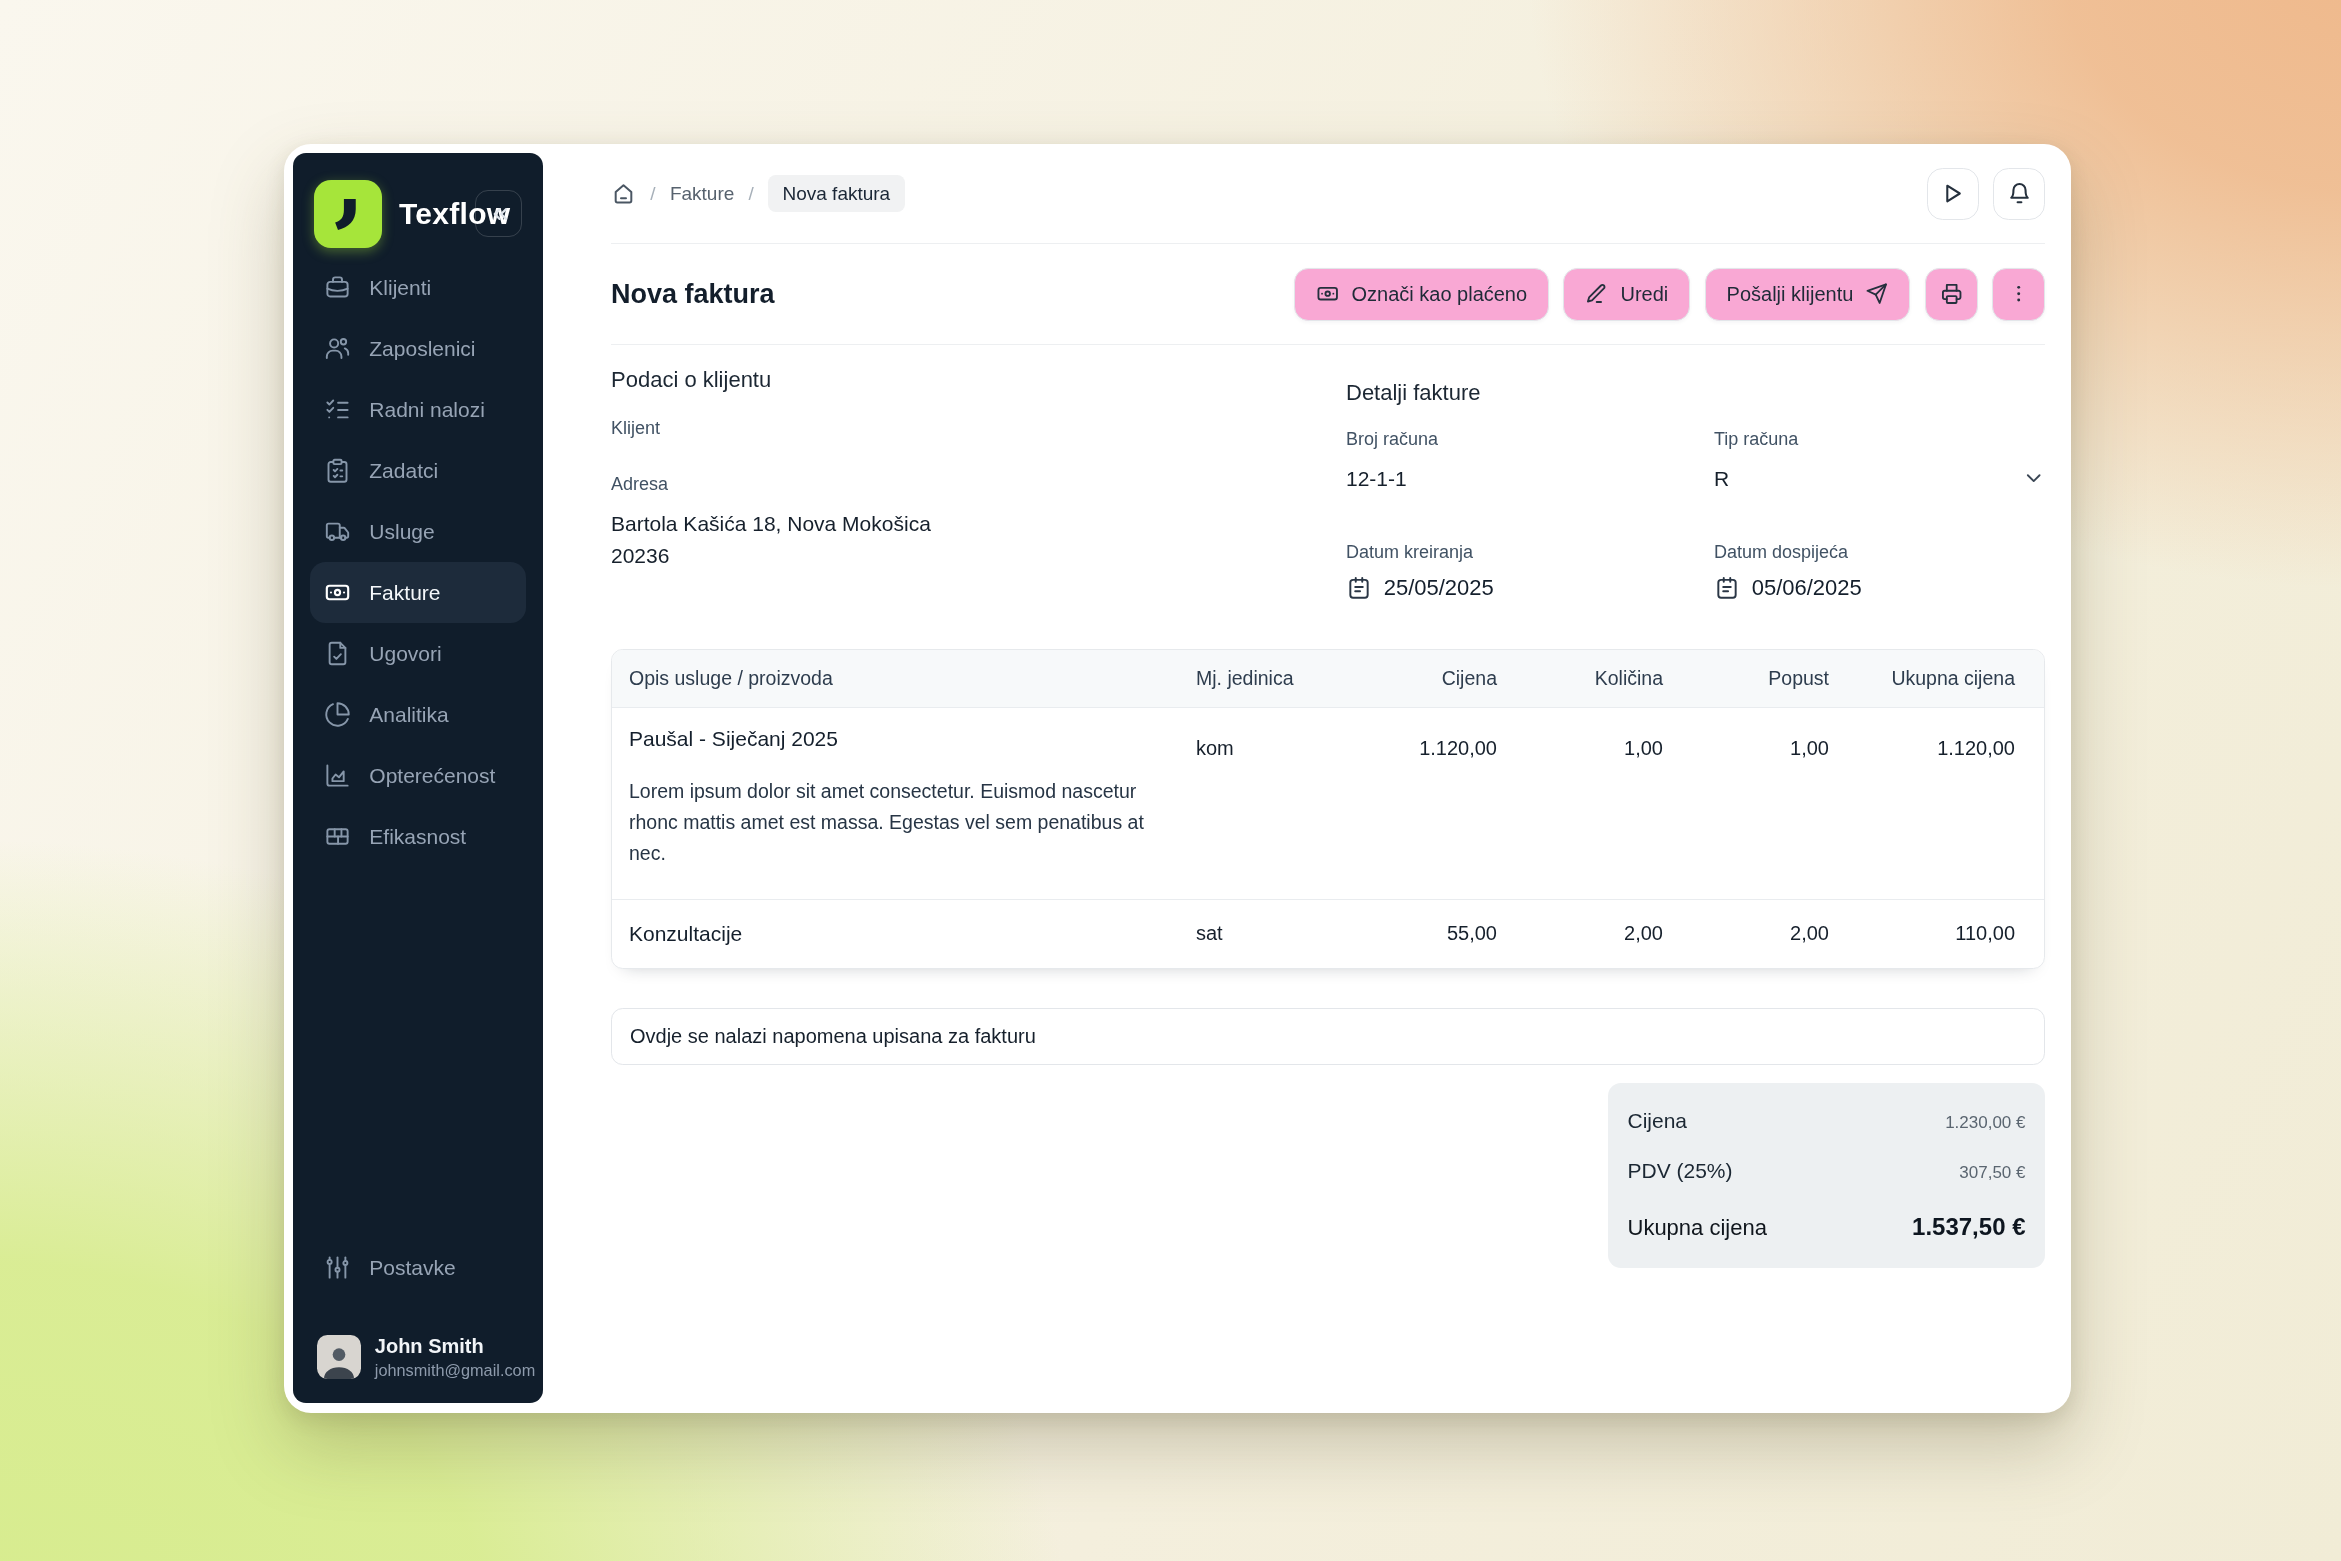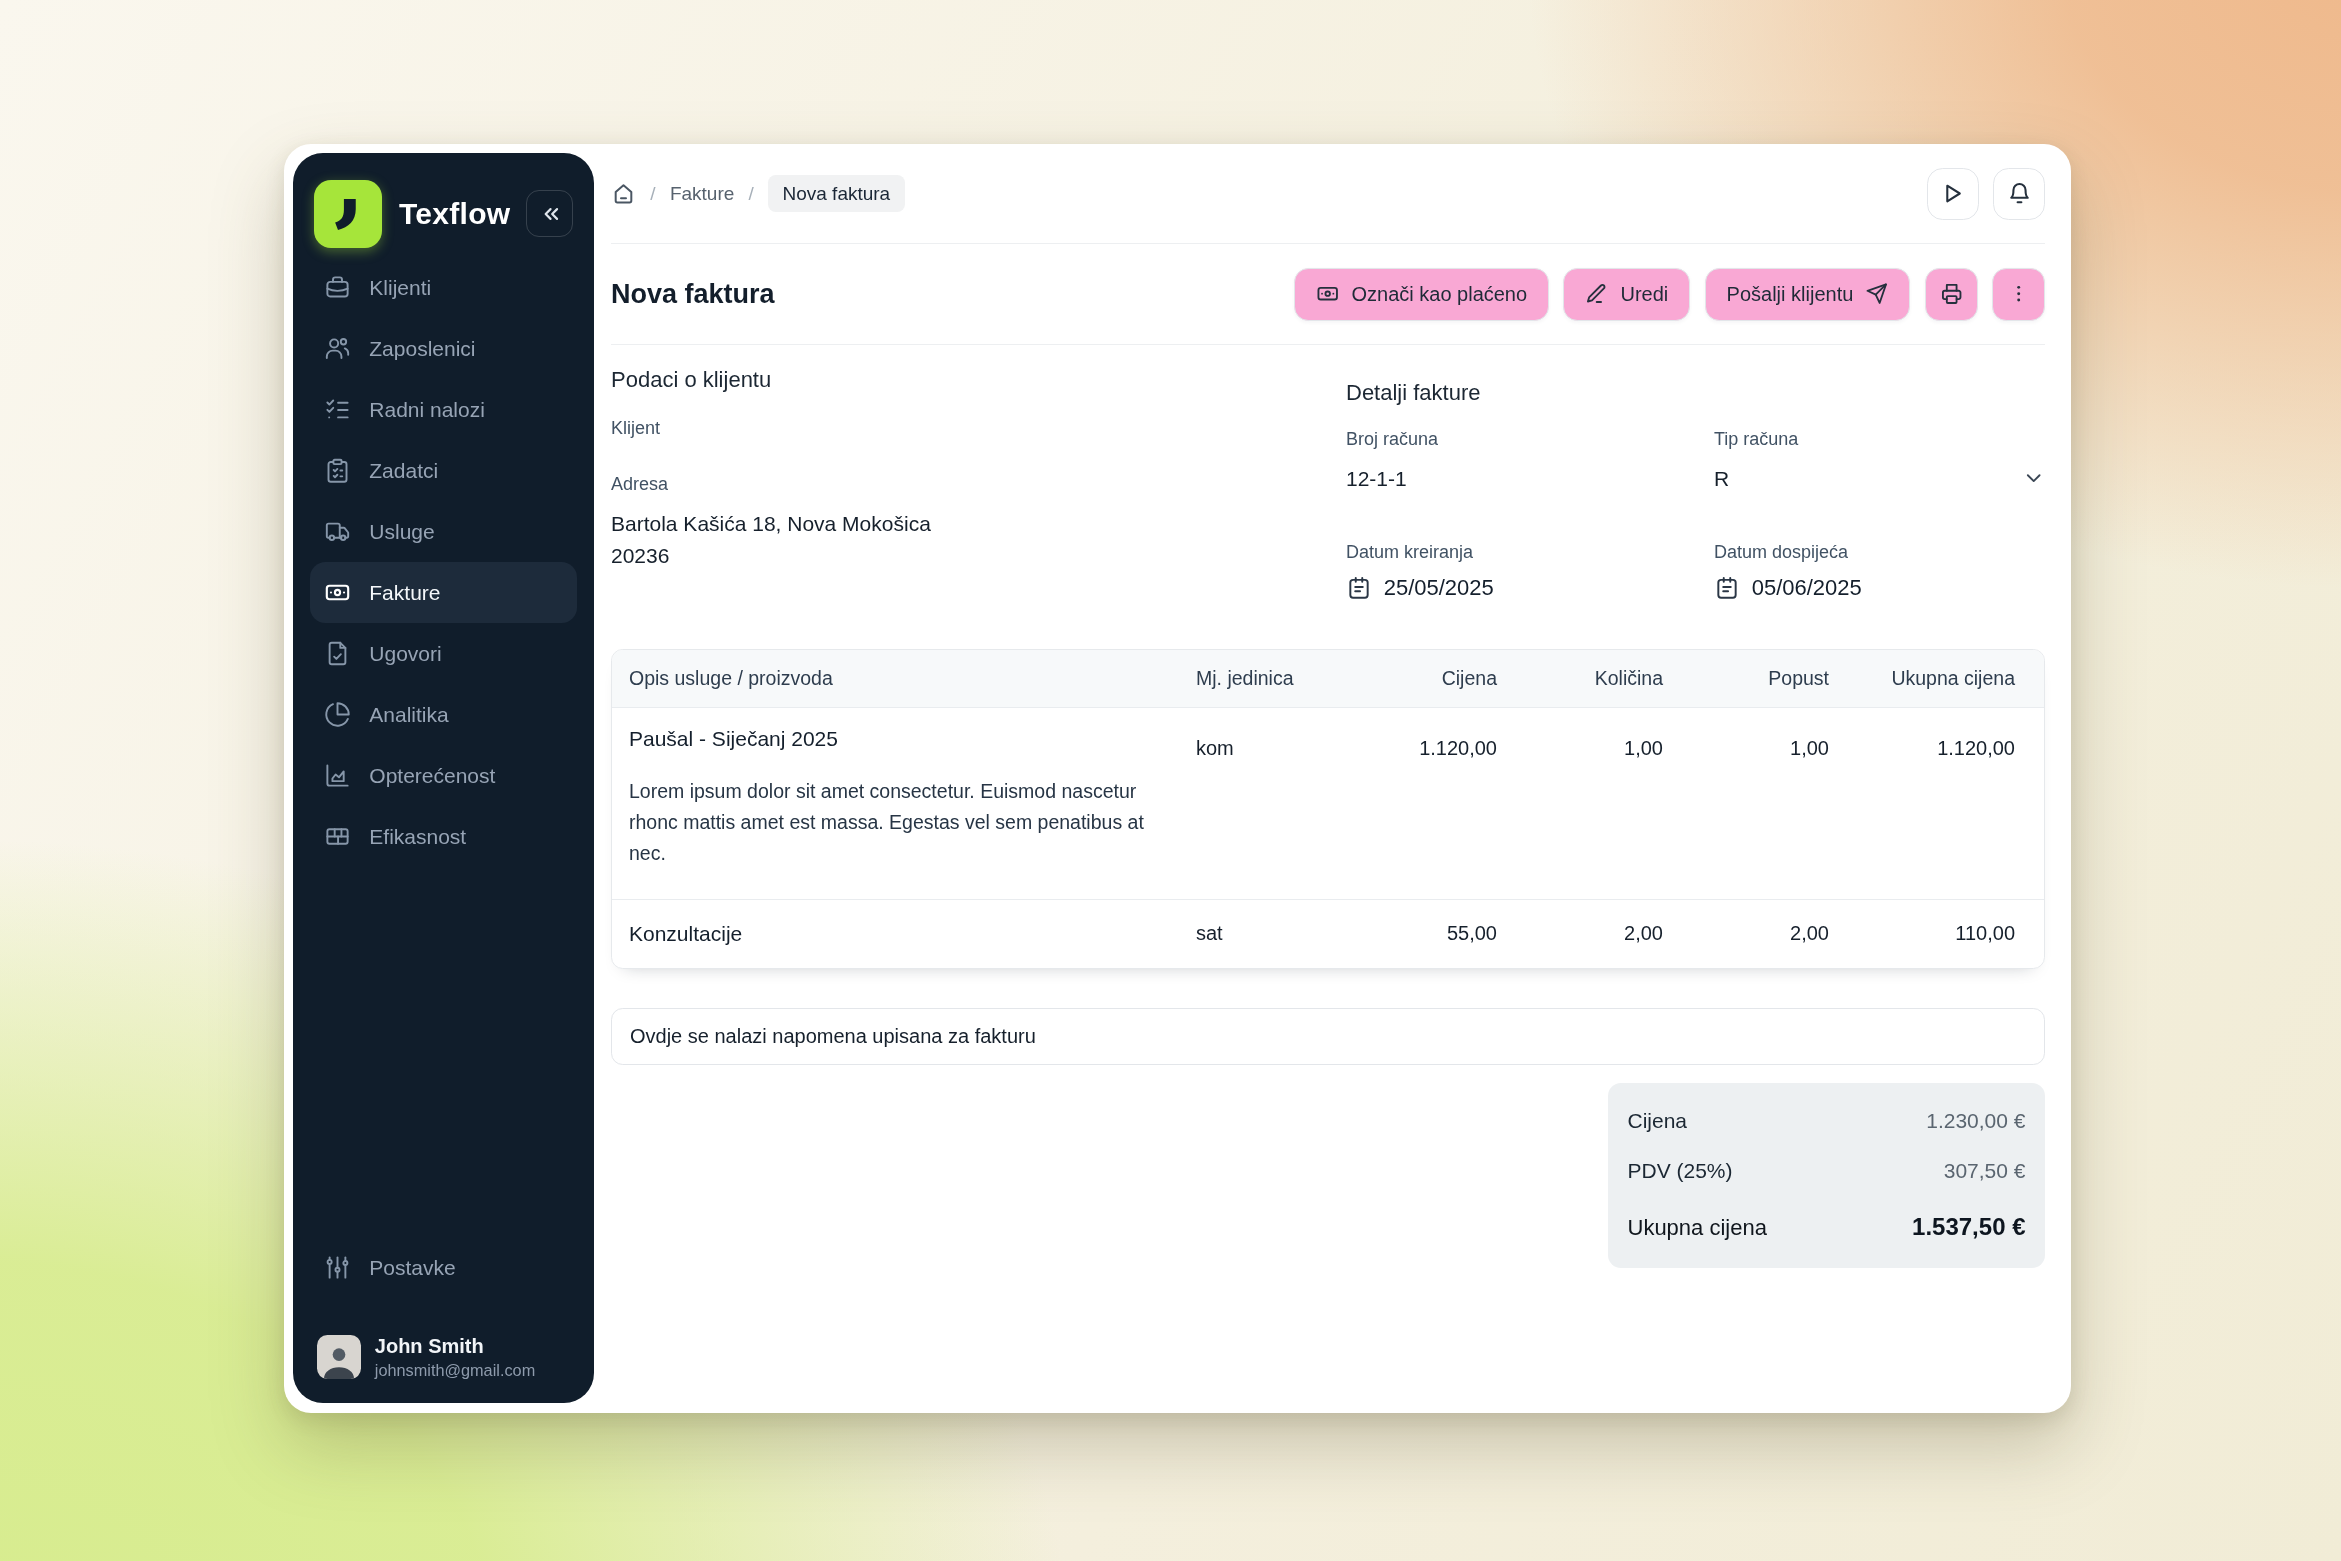--- a/index.html
+++ b/index.html
@@ -15,22 +15,22 @@
 
   
   .window {
     position:absolute; left:284px; top:144px; width:1787px; height:1269px;
     background:#ffffff; border-radius:27px;
     box-shadow:0 33px 72px rgba(95,85,50,.28), 0 6.5px 19.5px rgba(95,85,50,.14);
   }
 
   
   .sidebar {
-    position:absolute; left:9px; top:9px; width:301px; height:1250px;
-    background:#101d2b; border-radius:30px;
+    position:absolute; left:9px; top:9px; width:250px; height:1250px;
+    background:#101d2b; border-radius:13px;
     display:flex; flex-direction:column; padding:27px 17px 23.4px 17px;
   }
   .logo-row { display:flex; align-items:center; height:68px; padding-left:3.9px; position:relative; }
   .logo-badge {
     width:68px; height:68px; border-radius:17px; background:#a6e53a;
     display:flex; align-items:center; justify-content:center; flex:0 0 auto;
     box-shadow:0 3.9px 11.7px rgba(166,229,58,.35);
   }
   .logo-badge svg { width:43px; height:43px; }
   .logo-text { margin-left:17px; font-size:30px; font-weight:700; color:#ffffff; letter-spacing:0.3px; }
@@ -142,21 +142,21 @@
   .note-box {
     margin-top:39px; height:57px; border:1.3px solid #e3e6ea; border-radius:11.7px;
     display:flex; align-items:center; padding:0 18px; font-size:20px; color:#16202c;
   }
   .totals-box {
     margin-top:18px; margin-left:auto; width:437px; background:#edf0f2; border-radius:13px;
     padding:26px 19.5px 27px 19.5px;
   }
   .tot-row { display:flex; align-items:baseline; justify-content:space-between; margin-bottom:26px; }
   .tot-label { font-size:21px; color:#1b2733; }
-  .tot-value { font-size:21px; color:#5a6570; }
+  .tot-value { font-size:17px; color:#5a6570; }
   .tot-row.final { margin-bottom:0; margin-top:30px; }
   .tot-row.final .tot-label { font-size:22px; font-weight:500; color:#10161d; }
   .tot-row.final .tot-value { font-size:24px; font-weight:700; color:#0e1620; }
 </style>
 </head>
 <body>
 
 <div class="window">
 
   <aside class="sidebar">

